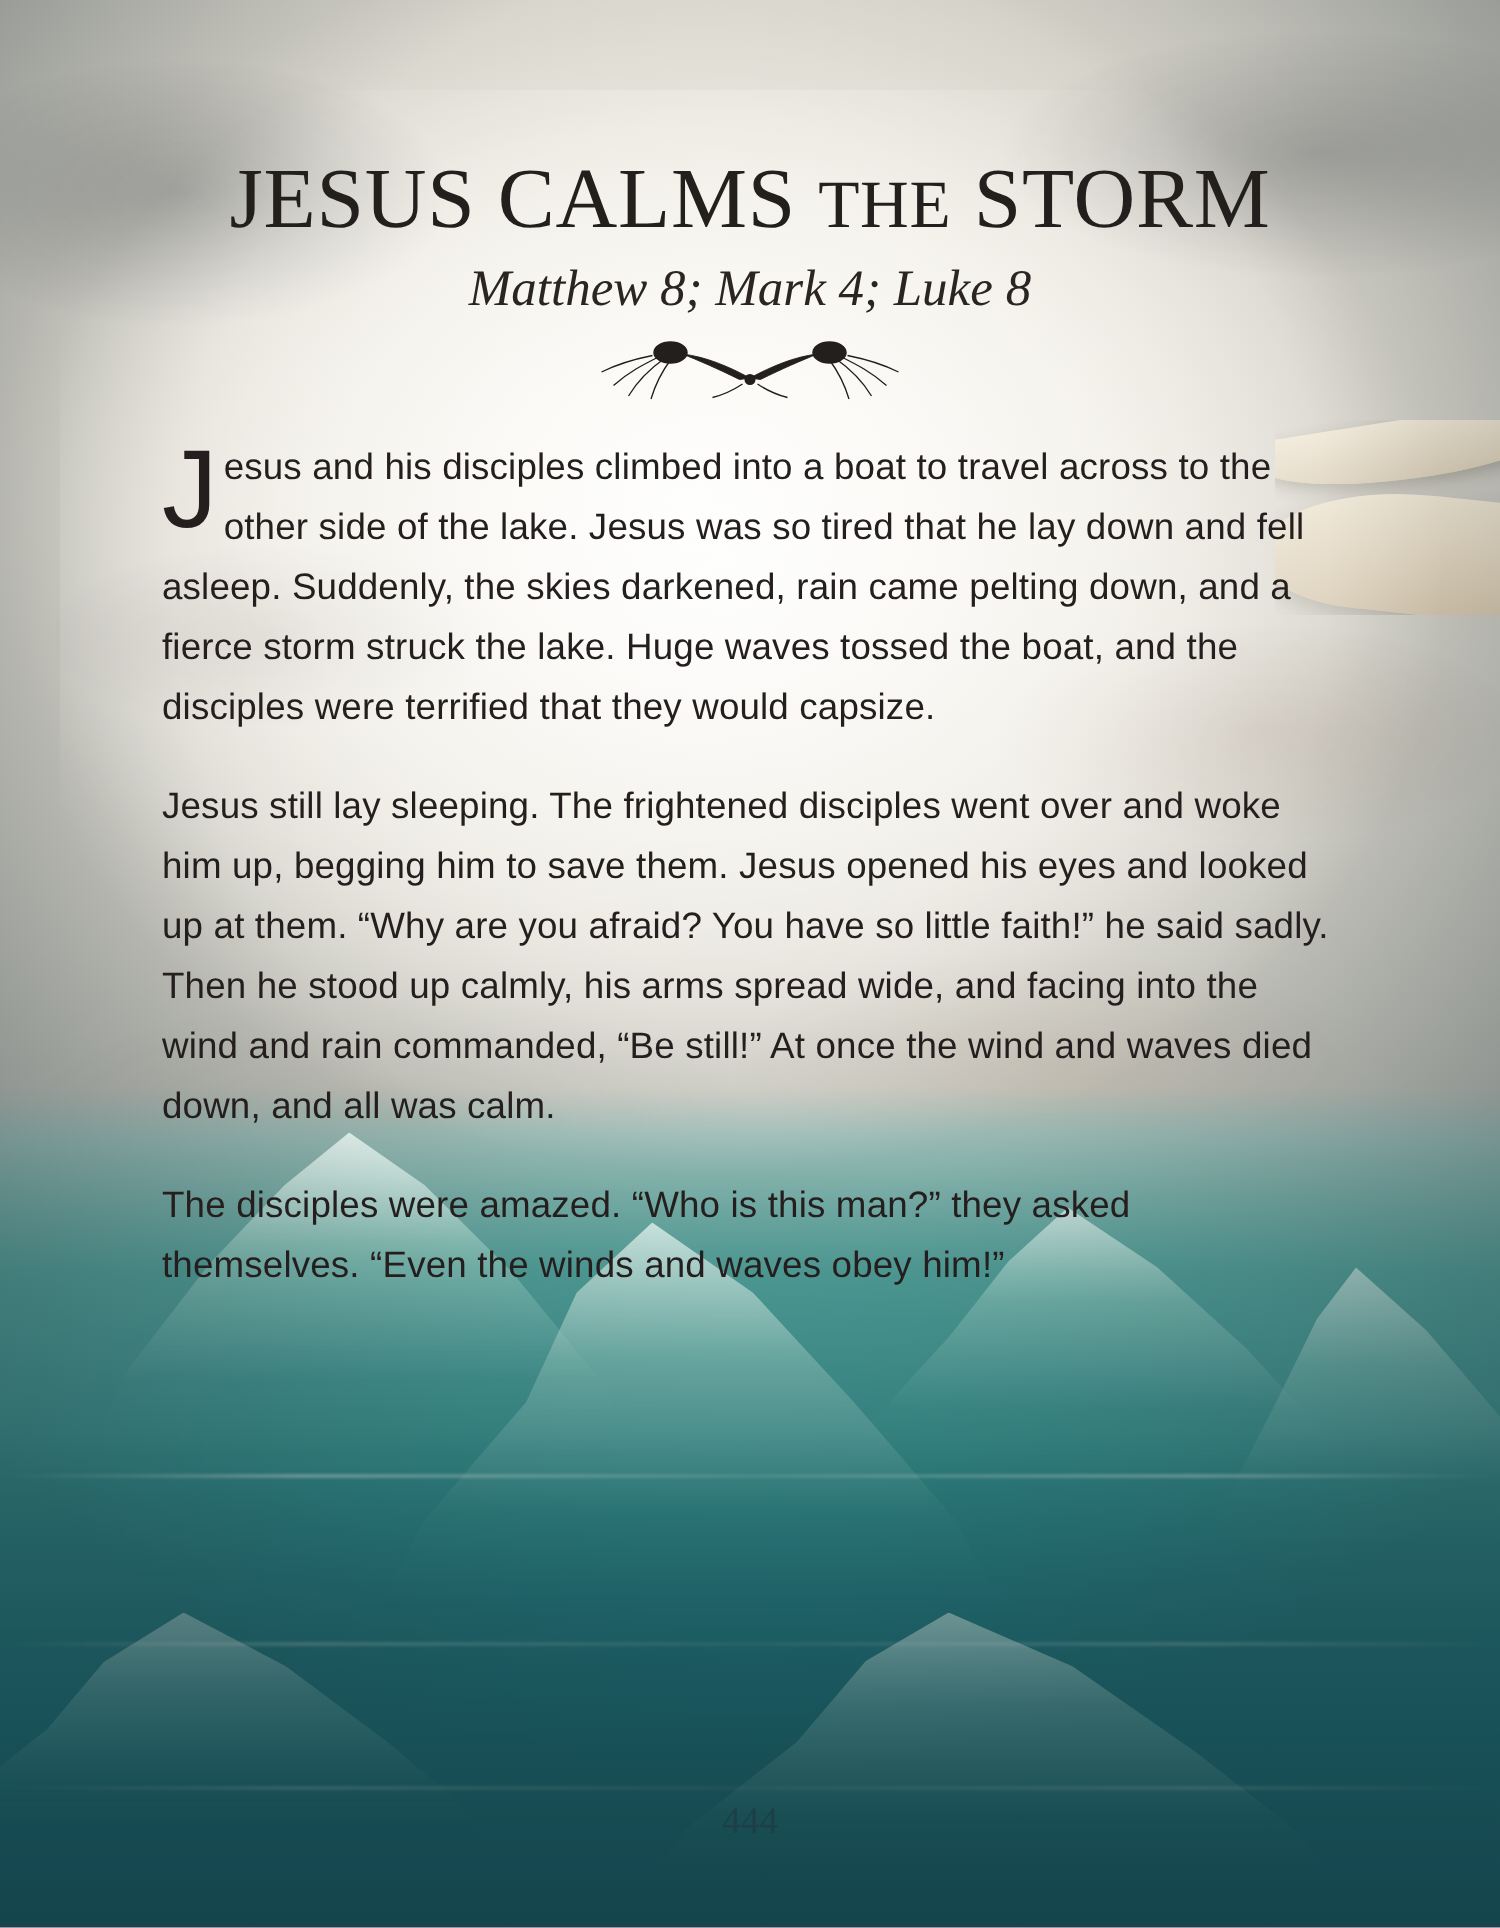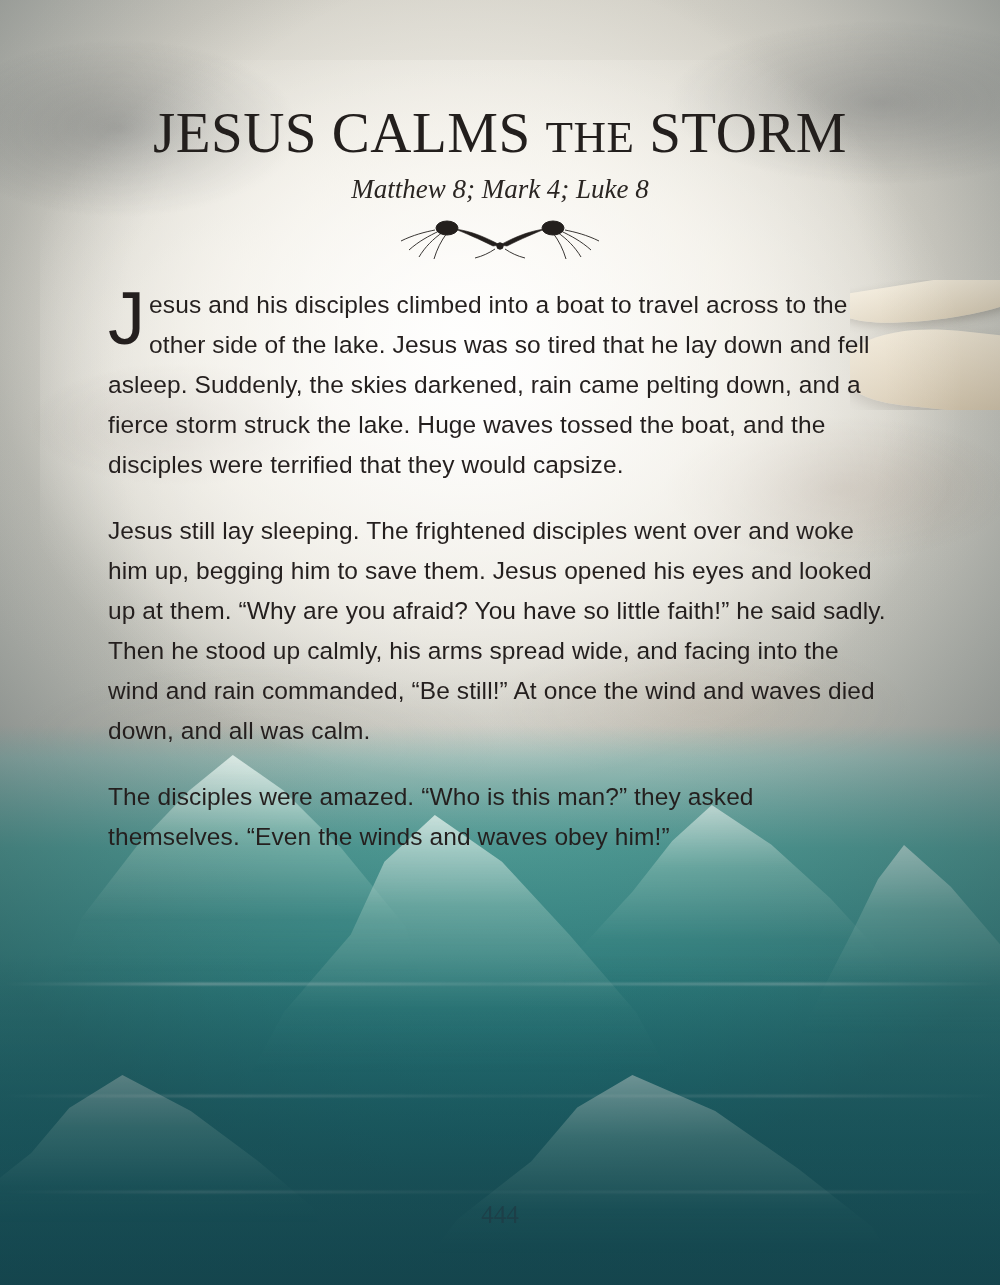--- a/index.html
+++ b/index.html
@@ -180,21 +180,21 @@
     font-weight: normal;
   }
   .title .small {
     font-size: 45px;
   }
   .reference {
     margin: 12px 0 0 0;
     text-align: center;
     font-family: "Liberation Serif", serif;
     font-style: italic;
-    font-size: 27px;
+    font-size: 34px;
     color: #2a2522;
   }
   .ornament {
     margin: 14px auto 0 auto;
     width: 230px;
     height: 44px;
     color: #231f1d;
     display: block;
   }
 

